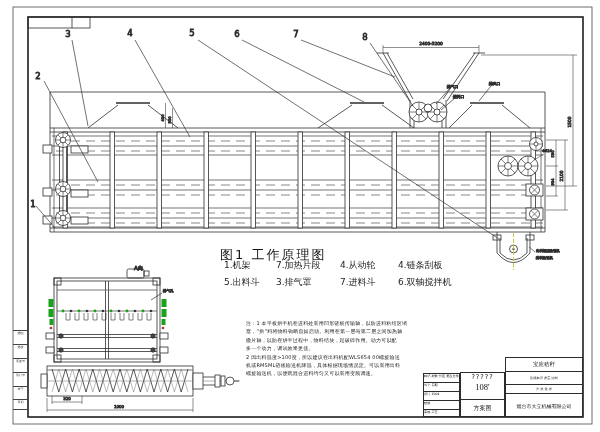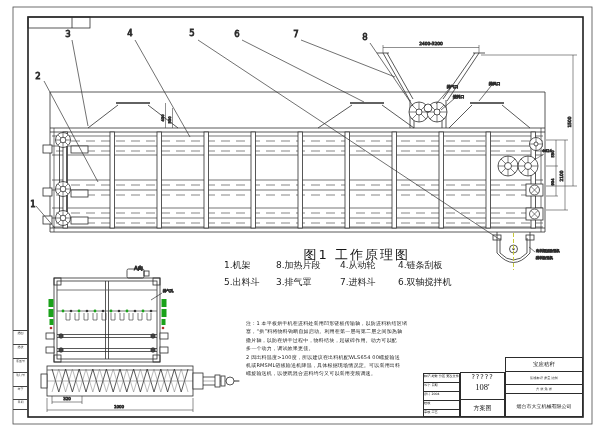--- a/index.html
+++ b/index.html
@@ -1,21 +1,21 @@
 <!DOCTYPE html>
 <html><head>
 <meta charset="utf-8">
 <style>
   html,body{margin:0;padding:0;background:#fff;width:600px;height:432px;overflow:hidden;
     font-family:"DejaVu Sans",sans-serif;}
   #stage{position:absolute;left:0;top:0;width:600px;height:432px;background:#ffffff;}
   svg{position:absolute;left:0;top:0;}
   svg text{font-family:"DejaVu Sans",sans-serif;fill:#1a1a1a;}
   .abs{position:absolute;}
-  .fig-title{left:220px;top:246px;width:190px;text-align:right;font-size:13px;
+  .fig-title{left:220px;top:246px;width:190px;text-align:left;font-size:13px;
     letter-spacing:2px;color:#161616;white-space:nowrap;}
   .legend{left:224px;top:259px;display:grid;grid-template-columns:52px 64px 58px 70px;
     grid-row-gap:4px;font-size:9px;color:#1c1c1c;white-space:nowrap;}
   .notes{left:246px;top:319px;width:188px;font-size:5px;line-height:8.4px;color:#222;
     letter-spacing:.2px;white-space:nowrap;overflow:hidden;}
   .tb{color:#111;}
   .tb .cell{position:absolute;border:1px solid #2c2c2c;box-sizing:border-box;}
   .tb .ctr{display:flex;align-items:center;justify-content:center;text-align:center;}
   .tiny{font-size:3.2px;line-height:4px;overflow:hidden;white-space:nowrap;}
   .strip-row{border-bottom:1px solid #444;box-sizing:border-box;font-size:3px;
@@ -339,21 +339,21 @@
       <text x="536" y="252" font-size="3.4">出料螺旋输送机</text>
       <text x="536" y="259" font-size="3.4">排料输送机</text>
     </g>
   </g>
 </svg>
 
 <div class="abs fig-title">图1  工作原理图</div>
 
 <div class="abs legend">
   <span>1.机架</span>
-  <span>8.加热片段</span>
+  <span>7.加热片段</span>
   <span>4.从动轮</span>
   <span>4.链条刮板</span>
   <span>5.出料斗</span>
   <span>3.排气罩</span>
   <span>7.进料斗</span>
   <span>6.双轴搅拌机</span>
 </div>
 
 <div class="abs notes">
   <div>注：1 本平板烘干机在进料处采用凹形链板传输轴，以防进料粘结区堵</div>

